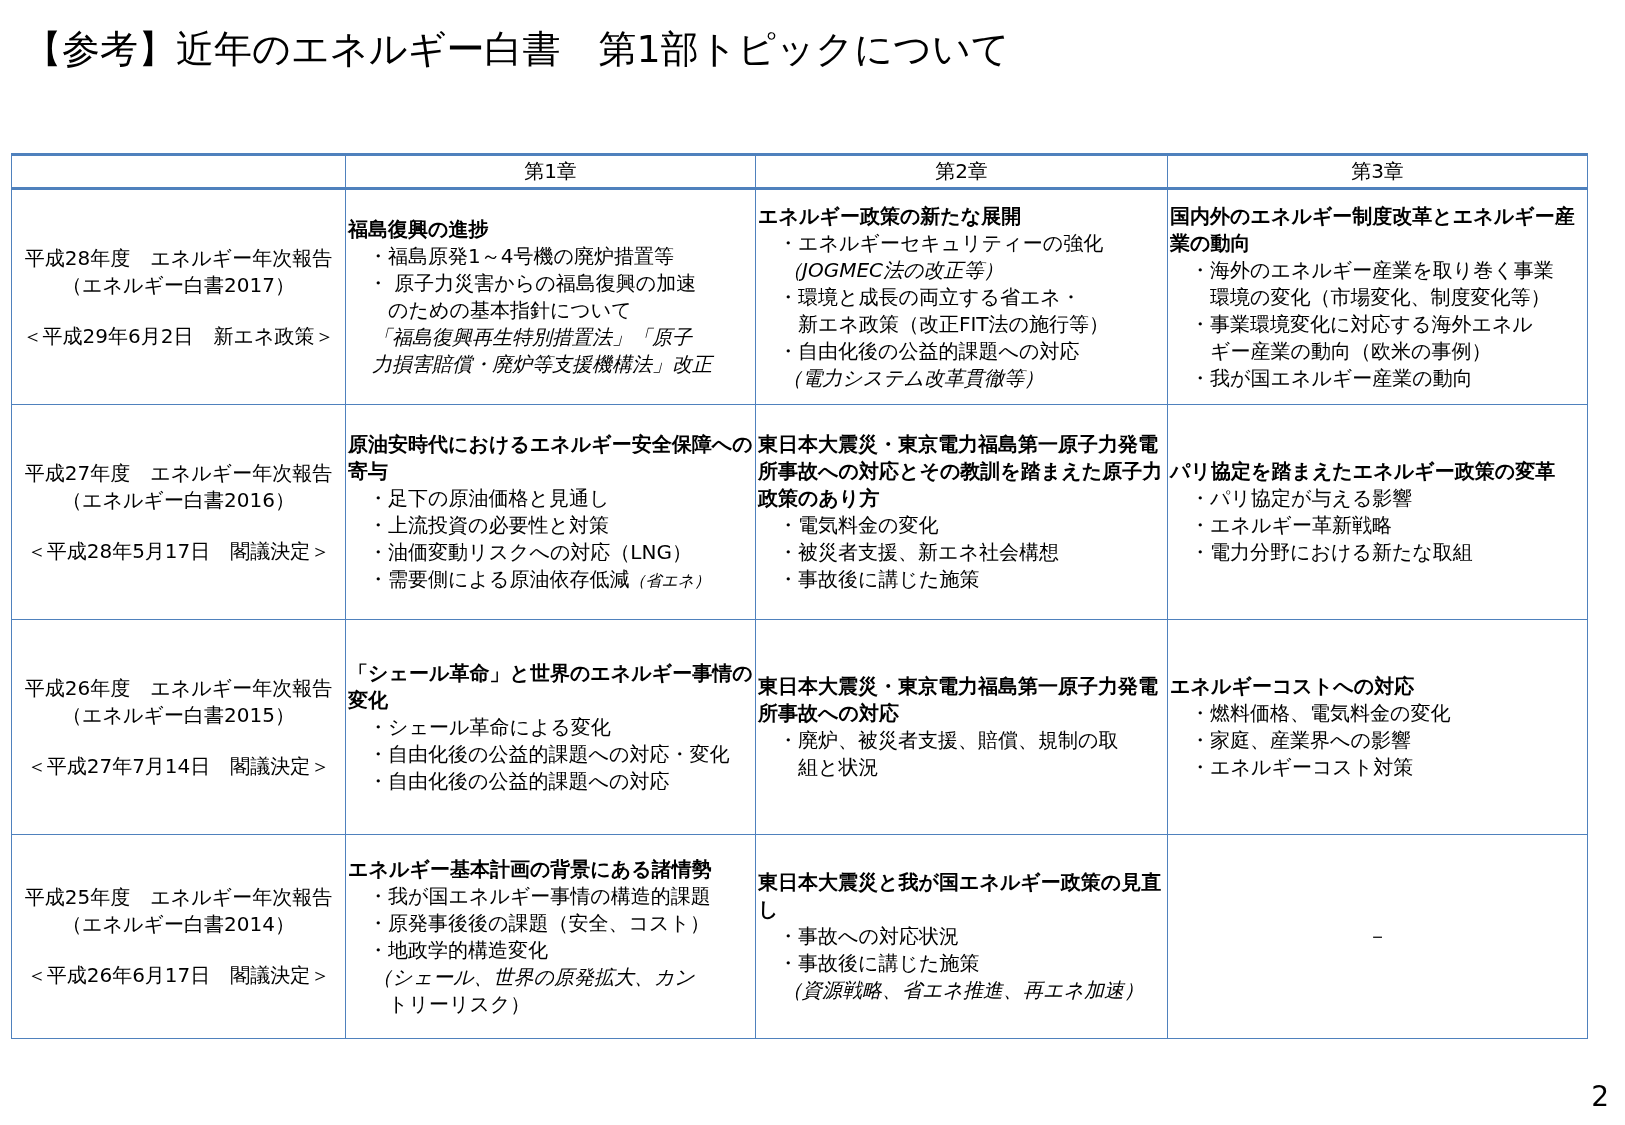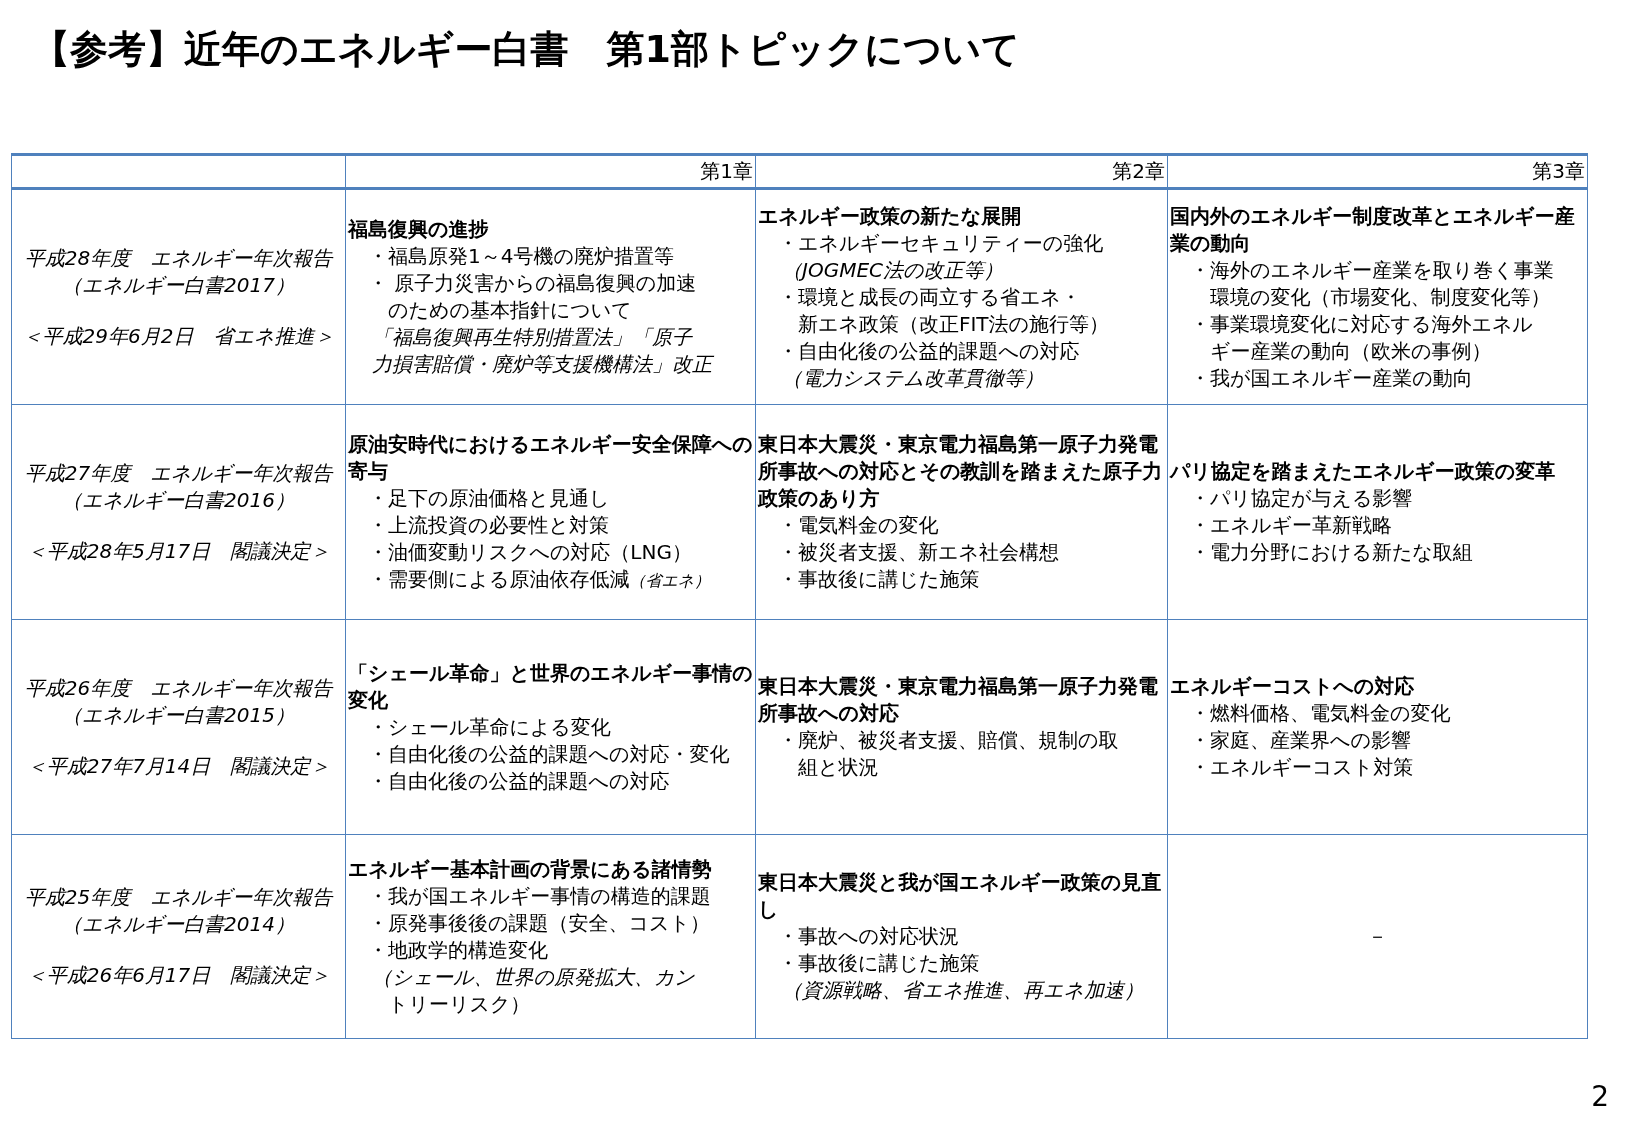--- a/index.html
+++ b/index.html
@@ -10,24 +10,24 @@
   body {
     width: 1625px;
     height: 1125px;
     position: relative;
     overflow: hidden;
     font-family: "DejaVu Sans", "Liberation Sans", sans-serif;
     color: #000000;
   }
   .page-title {
     position: absolute;
-    left: 32px;
+    left: 24px;
     top: 24px;
     font-size: 38px;
-    font-weight: bold;
+    font-weight: normal;
     letter-spacing: 0px;
     white-space: nowrap;
   }
   .topic-table {
     position: absolute;
     left: 11px;
     top: 153px;
     width: 1576px;
     border-collapse: collapse;
     table-layout: fixed;
@@ -35,37 +35,37 @@
   .topic-table td, .topic-table th {
     border: 1.5px solid #4f81bd;
     vertical-align: middle;
     padding: 0 2px;
     font-size: 20px;
     line-height: 27px;
     font-weight: normal;
   }
   .topic-table thead th {
     height: 31px;
-    text-align: right;
+    text-align: center;
     font-size: 20px;
     border-top: 3px solid #4f81bd;
     border-bottom: 3px solid #4f81bd;
   }
   .topic-table tbody td {
     height: 214px;
   }
   .topic-table tbody tr.row-last td {
     height: 203px;
   }
   .report-cell {
     text-align: center;
     font-size: 20px;
     line-height: 27px;
   }
-  .report-line { display: block; white-space: nowrap; font-style: italic; }
+  .report-line { display: block; white-space: nowrap; }
   .report-line.date { margin-top: 24px; }
   .chapter-cell { text-align: left; }
   .chapter-heading {
     display: block;
     font-weight: bold;
     font-size: 20px;
     line-height: 27px;
   }
   .chapter-items { display: block; }
   .chapter-item {
@@ -109,21 +109,21 @@
       <th>第2章</th>
       <th>第3章</th>
     </tr>
   </thead>
   <tbody>
 
     <tr>
       <td class="report-cell">
         <span class="report-line">平成28年度　エネルギー年次報告</span>
         <span class="report-line">（エネルギー白書2017）</span>
-        <span class="report-line date">＜平成29年6月2日　省エネ推進＞</span>
+        <span class="report-line date">＜平成29年6月2日　新エネ政策＞</span>
       </td>
       <td class="chapter-cell">
         <span class="chapter-heading">福島復興の進捗</span>
         <span class="chapter-items">
           <span class="chapter-item">・福島原発1～4号機の廃炉措置等</span>
           <span class="chapter-item">・ 原子力災害からの福島復興の加速</span>
           <span class="chapter-item cont">のための基本指針について</span>
           <span class="chapter-item paren">「福島復興再生特別措置法」「原子</span>
           <span class="chapter-item paren">力損害賠償・廃炉等支援機構法」改正</span>
         </span>

